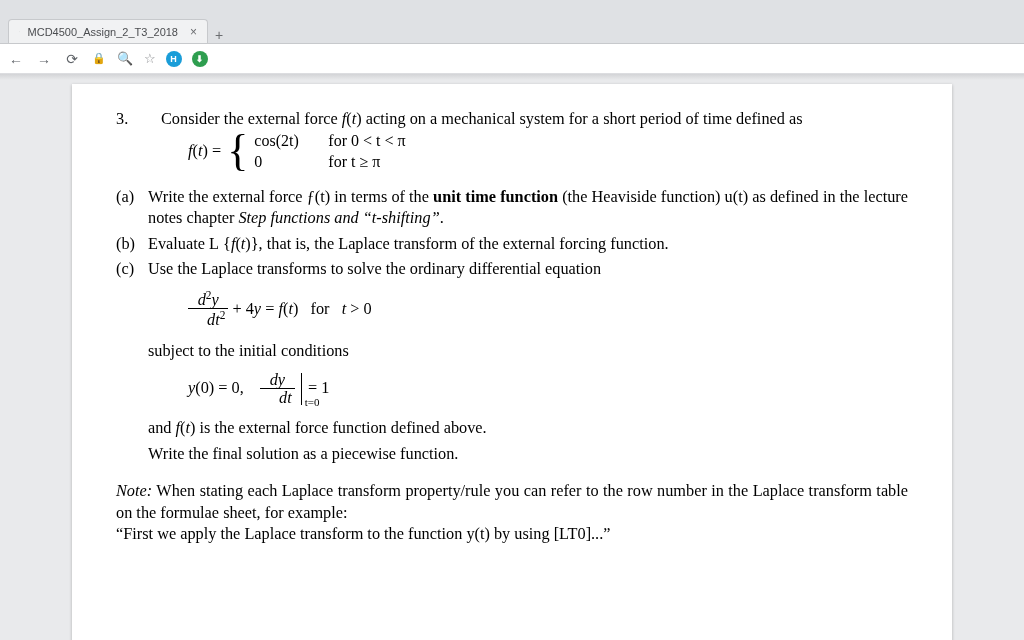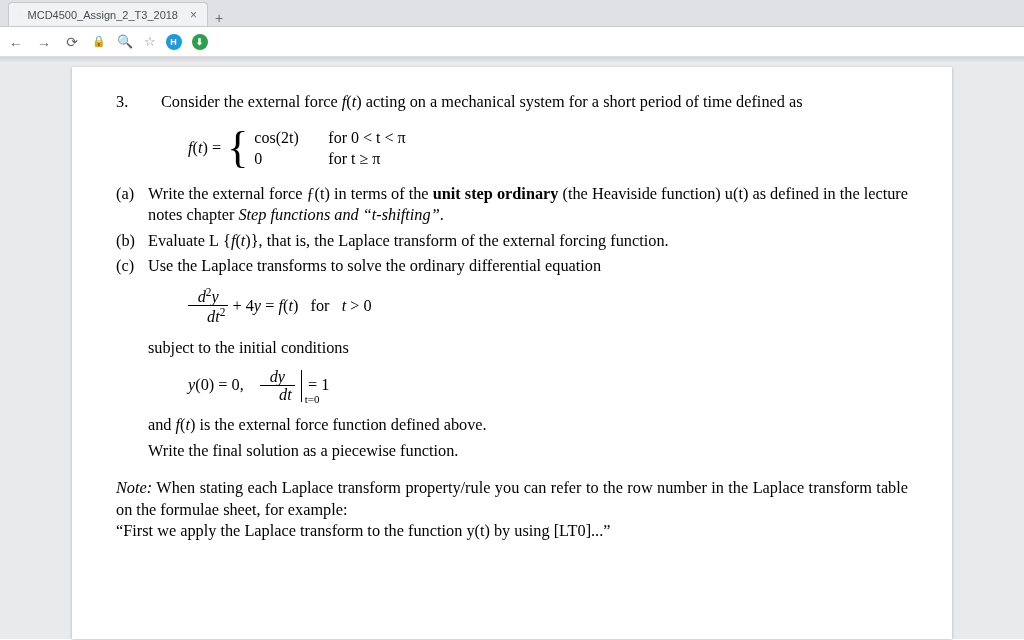--- a/index.html
+++ b/index.html
@@ -1,20 +1,20 @@
 <!DOCTYPE html>
 <html><head>
 <meta charset="utf-8">
 <style>
   * { box-sizing: border-box; margin: 0; padding: 0; }
   html, body { width: 1024px; height: 640px; overflow: hidden; font-family: Arial, sans-serif; }
   body { background: #fff; }
 
   .tabbar {
-    height: 27px; background: #dfe1e4; display: flex; align-items: flex-end;
+    height: 44px; background: #dfe1e4; display: flex; align-items: flex-end;
     border-bottom: 1px solid #c7c9cc;
   }
   .tab {
     height: 24px; background: #f1f2f3; margin-left: 8px; padding: 0 10px;
     display: flex; align-items: center; gap: 8px; font-size: 11px; color: #4b4d50;
     border-top-left-radius: 4px; border-top-right-radius: 4px;
     border: 1px solid #c7c9cc; border-bottom: none; max-width: 200px;
   }
   .tab .pdf-ico { width: 11px; height: 13px; }
   .tab .close-x { font-size: 12px; color: #6b6d70; margin-left: 4px; }
@@ -41,21 +41,21 @@
     width: 880px; background: #fff; box-shadow: 0 1px 3px rgba(0,0,0,0.25);
     padding: 24px 44px 40px 44px;
     font-family: "Times New Roman", Times, serif;
     color: #000; font-size: 16.3px; line-height: 1.32;
   }
 
   .q3 { display: flex; }
   .q3 .num { width: 20px; flex-shrink: 0; }
   .q3 .txt { flex: 1; text-align: justify; margin-left: 25px; }
 
-  .piece { margin-left: 72px; margin-top: 14px; display: flex; align-items: center; gap: 6px; }
+  .piece { margin-left: 72px; display: flex; align-items: center; gap: 6px; }
   .brace { font-size: 44px; line-height: 0.9; }
   .cases { display: flex; flex-direction: column; font-size: 16px; }
   .cases .row { display: flex; gap: 16px; }
   .cases .l { width: 58px; }
 
   .sublist { margin-top: 14px; }
   .subitem { display: flex; margin-top: 4px; }
   .subitem .lbl { width: 32px; flex-shrink: 0; }
   .subitem .body { flex: 1; text-align: justify; }
   .ital { font-style: italic; }
@@ -122,21 +122,21 @@
             <span class="l">0</span>
             <span>for t ≥ π</span>
           </span>
       </span>
     </div>
 
     <div class="sublist">
       <div class="subitem">
         <div class="lbl">(a)</div>
         <div class="body">
-          <span>Write the external force ƒ(t) in terms of the </span><span class="bold">unit step ordinary</span><span> (the Heaviside function) u(t) as defined in the lecture notes chapter </span><span class="ital">Step functions and “t-shifting”</span><span>.</span>
+          <span>Write the external force ƒ(t) in terms of the </span><span class="bold">unit time function</span><span> (the Heaviside function) u(t) as defined in the lecture notes chapter </span><span class="ital">Step functions and “t-shifting”</span><span>.</span>
         </div>
       </div>
       <div class="subitem">
         <div class="lbl">(b)</div>
         <div class="body">Evaluate <span style="font-family:'Brush Script MT',cursive">L</span> {<span class="ital">f</span>(<span class="ital">t</span>)}, that is, the Laplace transform of the external forcing function.</div>
       </div>
       <div class="subitem">
         <div class="lbl">(c)</div>
         <div class="body">Use the Laplace transforms to solve the ordinary differential equation</div>
       </div>

